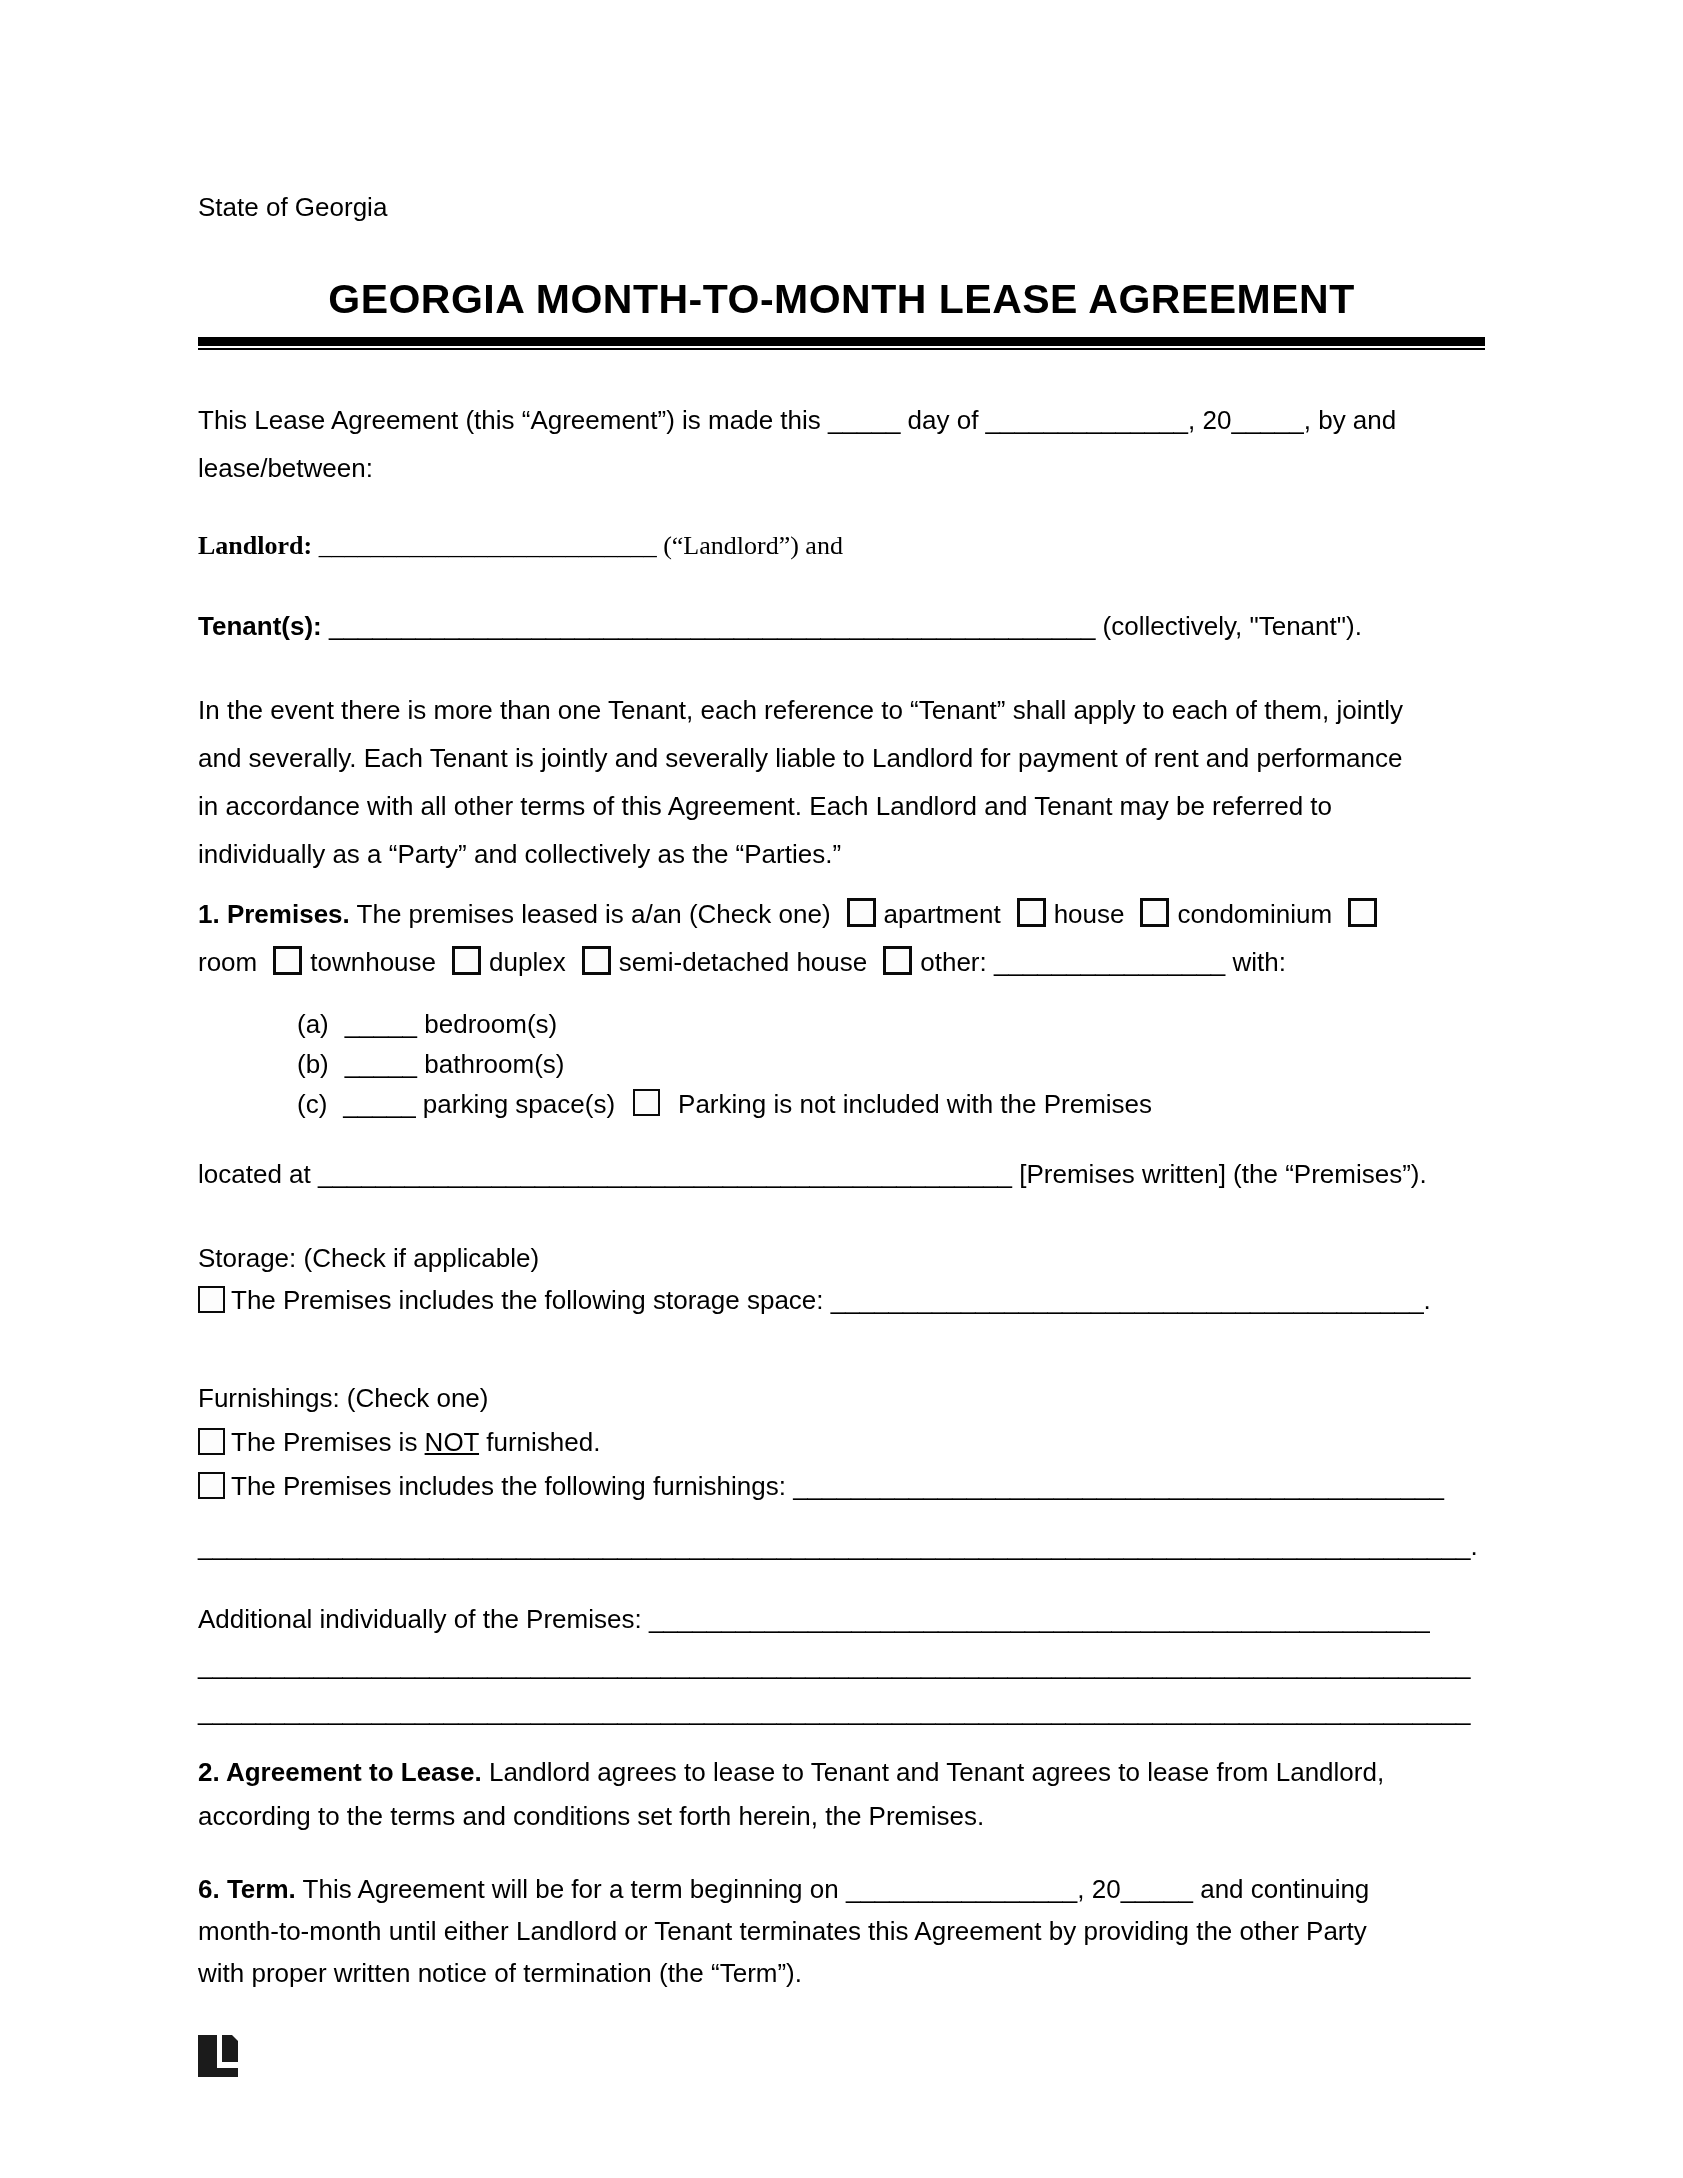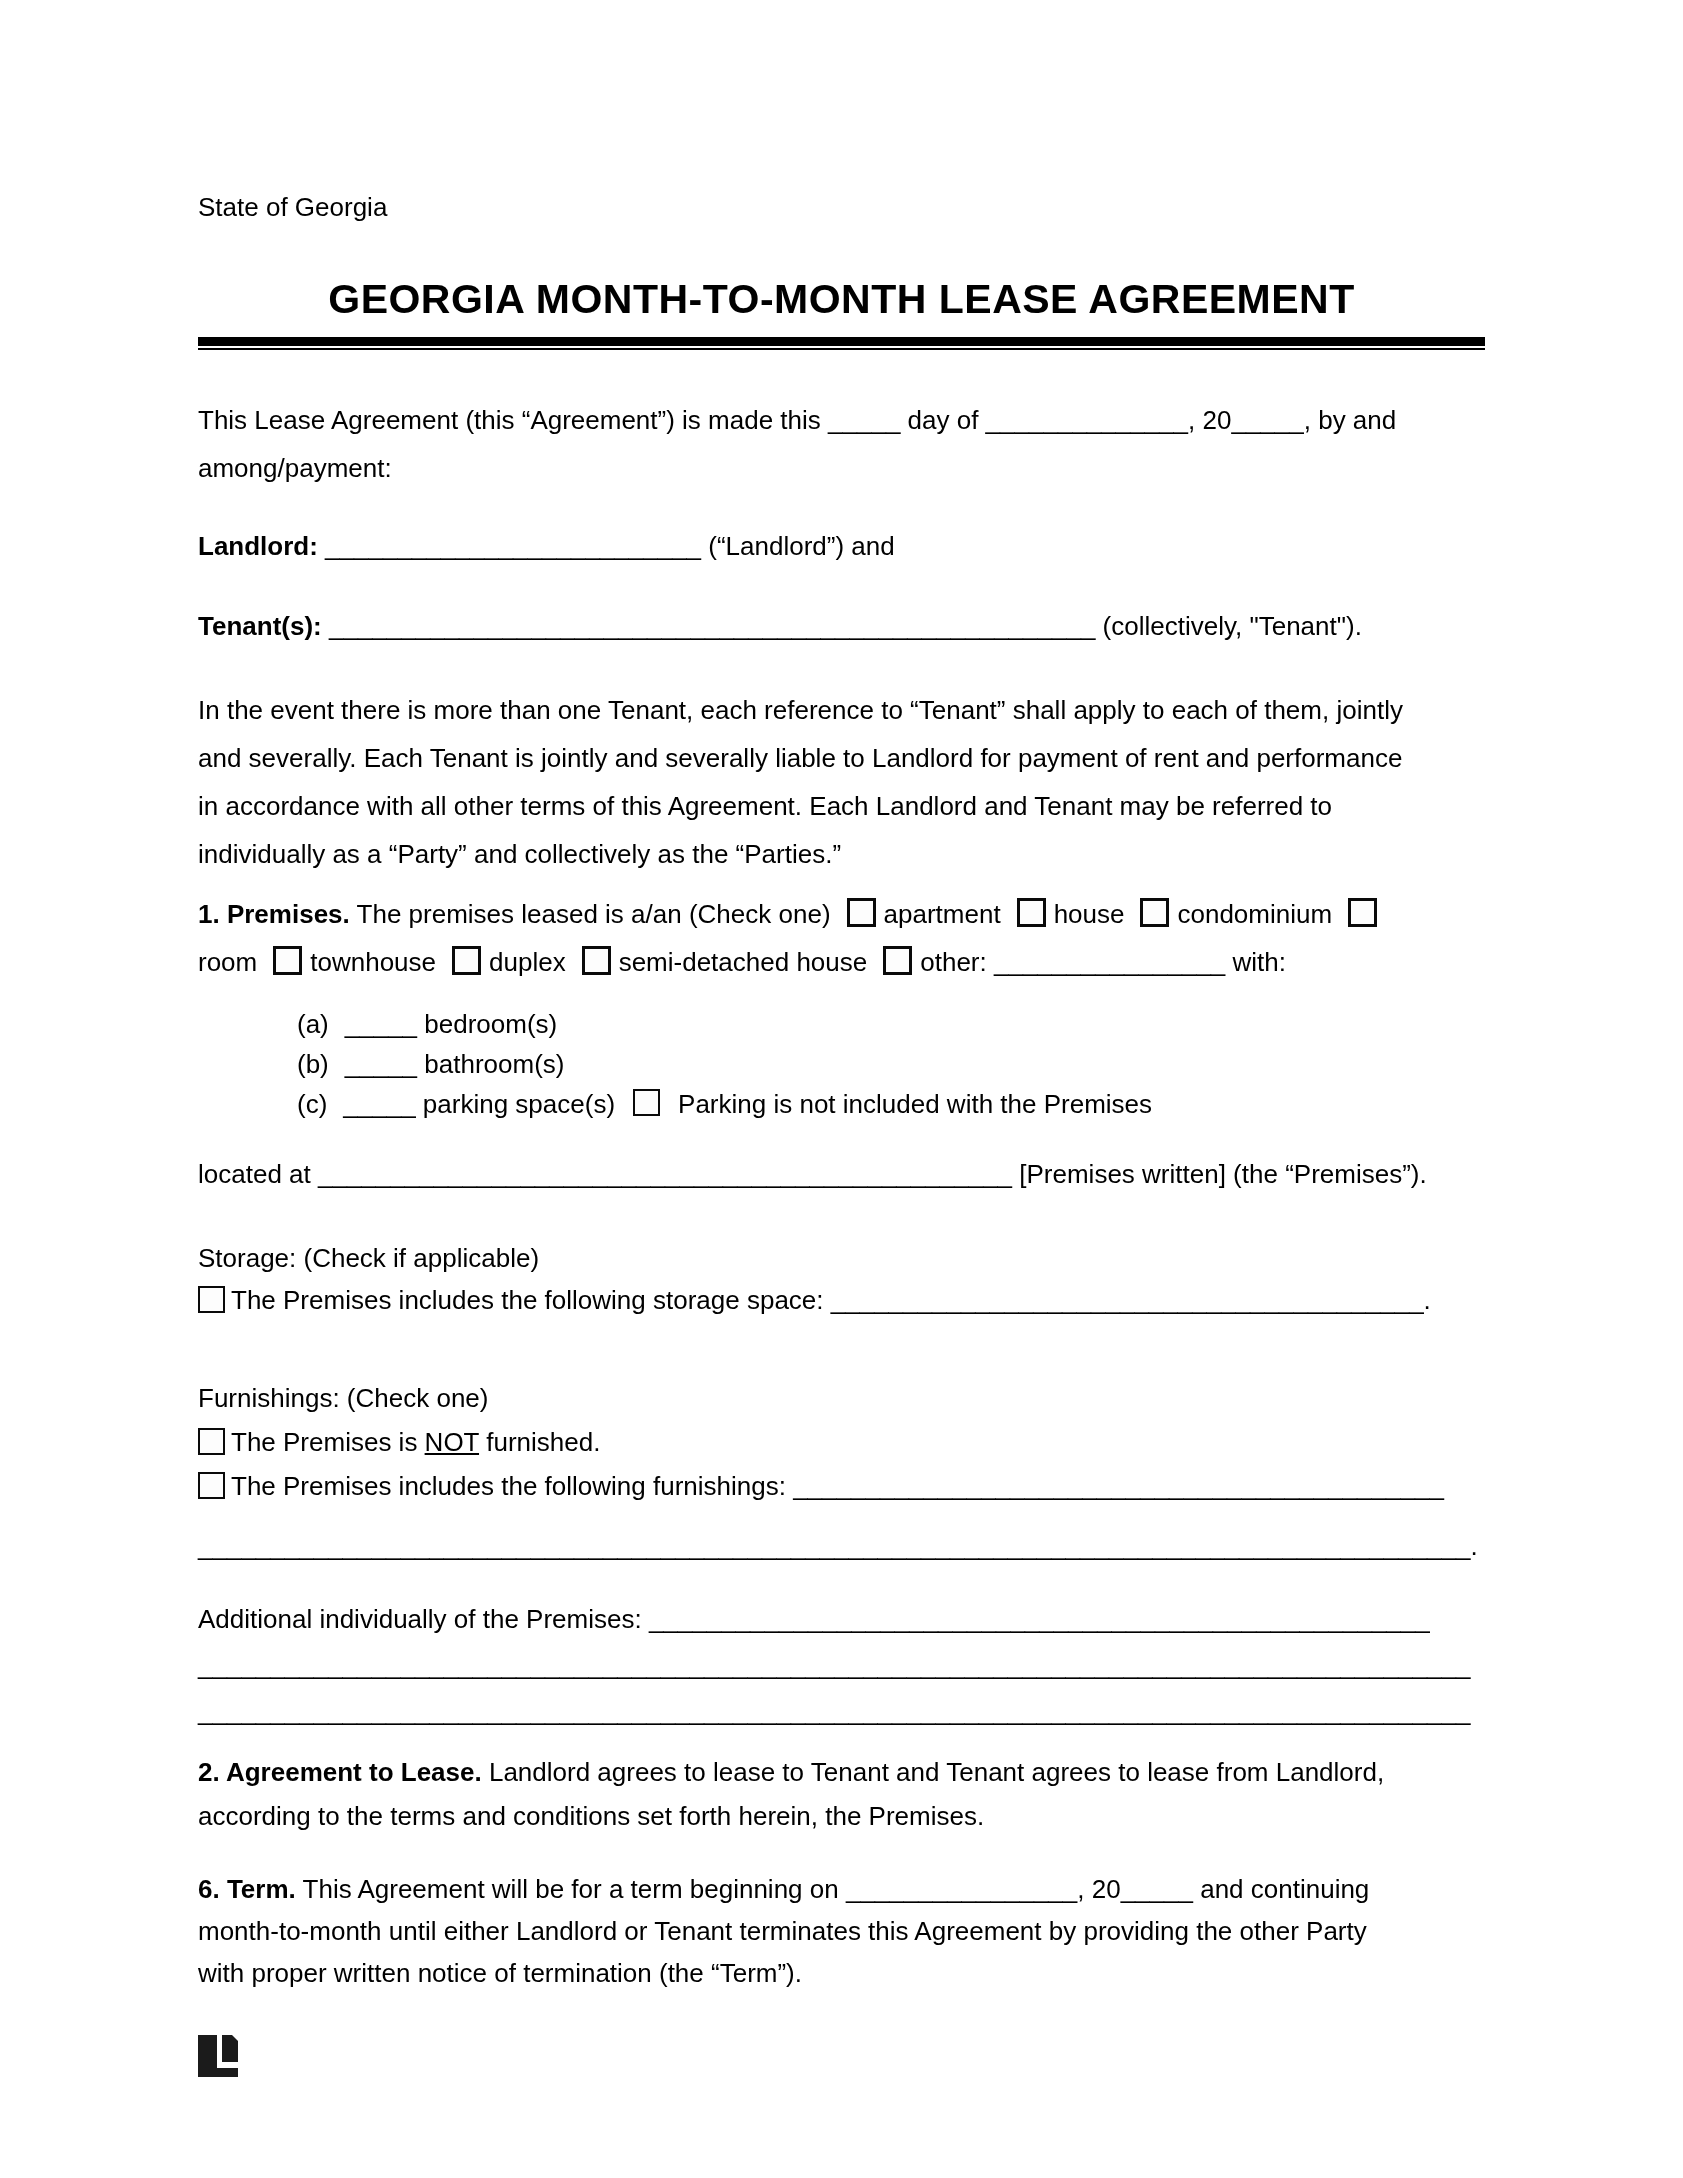--- a/index.html
+++ b/index.html
@@ -24,21 +24,21 @@
     line-height: 55px;
     white-space: nowrap;
   }
   .rule { margin-top: 10px; }
   .rule-thick { height: 9px; background: #000; }
   .rule-thin  { height: 2px; background: #000; margin-top: 2px; }
   .para { white-space: pre-line; line-height: 48px; margin: 0; }
   .b { font-weight: 700; }
   .u { text-decoration: underline; }
   .intro-para     { margin-top: 46px; }
-  .landlord-line  { margin-top: 30px; line-height: 48px; }
+  .landlord-line  { margin-top: 30px; line-height: 48px; font-family: Liberation Serif, serif; }
   .tenant-line    { margin-top: 32px; line-height: 48px; }
   .joint-para     { margin-top: 36px; }
   .premises-line  { margin-top: 12px; line-height: 48px; white-space: nowrap; }
   .premises-line2 { margin-top: 0; }
   .cb {
     display: inline-block;
     width: 23px; height: 23px;
     border: 3px solid #0a0a0a;
     background: #fdfdfd;
     vertical-align: -4px;
@@ -73,21 +73,21 @@
   <div class="state-label">State of Georgia</div>
 
   <h1 class="doc-title">GEORGIA MONTH-TO-MONTH LEASE AGREEMENT</h1>
 
   <div class="rule">
     <div class="rule-thick"></div>
     <div class="rule-thin"></div>
   </div>
 
   <p class="para intro-para">This Lease Agreement (this “Agreement”) is made this _____ day of ______________, 20_____, by and
-among/payment:</p>
+lease/between:</p>
 
   <div class="landlord-line">
     <span class="b">Landlord:</span>
     <span>__________________________</span><span> (“Landlord”) and</span>
   </div>
 
   <div class="tenant-line">
     <span class="b">Tenant(s):</span>
     <span>_____________________________________________________</span><span> (collectively, "Tenant").</span>
   </div>

